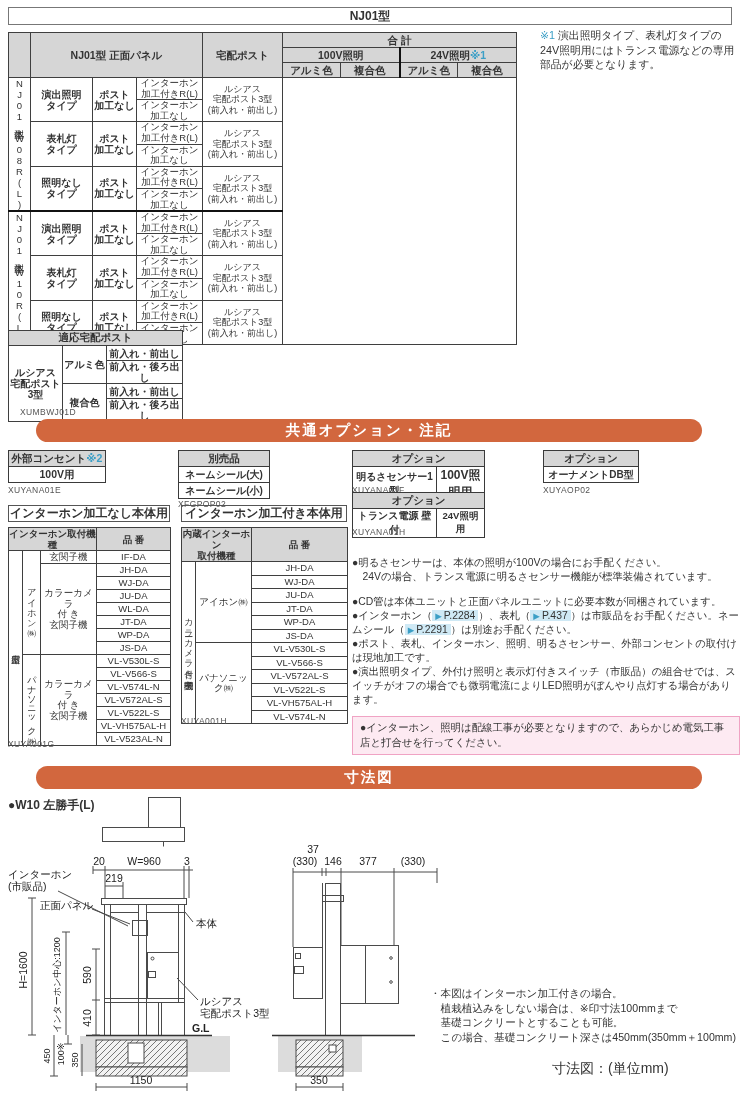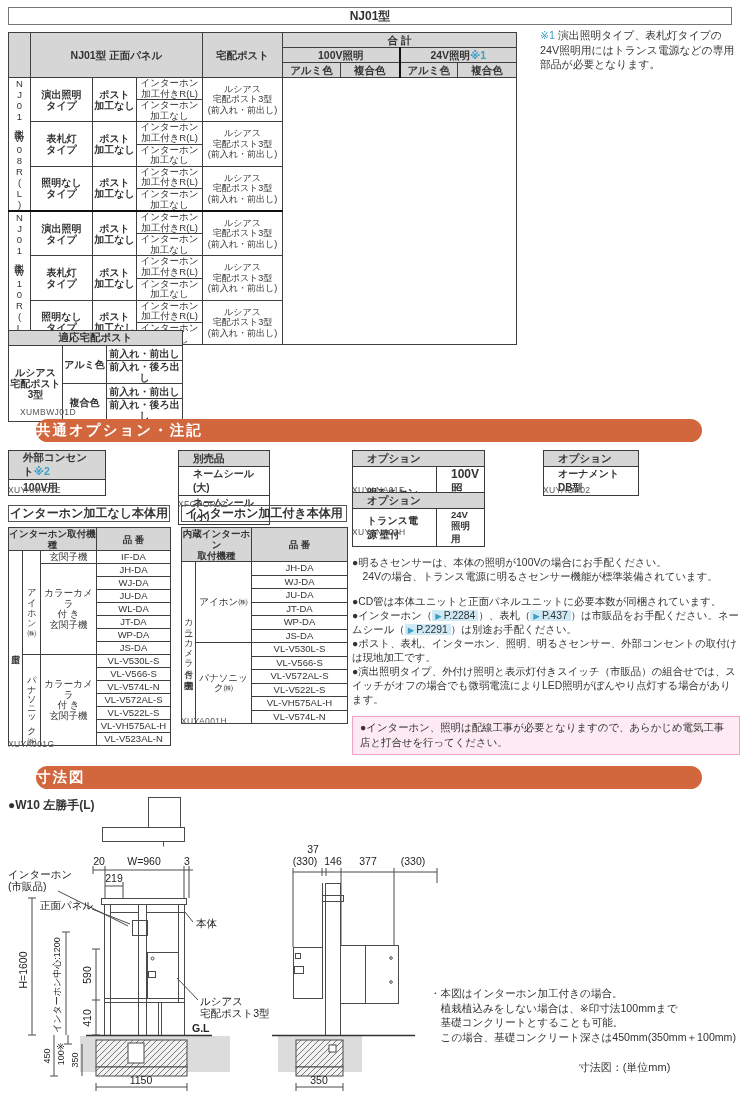--- a/index.html
+++ b/index.html
@@ -34,24 +34,24 @@
   .mt .v24sep{border-left:2px solid #111;}
   .mt tr.gsep td{border-top:2px solid #111;}
   .mt td.empty{background:#fff;}
   
   .ft{left:8px;top:330px;}
   .ft th{font-size:10.5px;height:15px;}
   .ft td{font-size:10px;line-height:11px;height:15px;font-weight:bold;}
   .code{font-size:8.5px;color:#555;letter-spacing:.4px;}
   
   .banner{height:23px;background:var(--orange);border-radius:12px;color:#fff;
-    font-size:14.5px;font-weight:bold;line-height:23px;letter-spacing:2px;}
+    font-size:14.5px;font-weight:bold;text-align:center;line-height:23px;letter-spacing:2px;}
   
   .ob{border-collapse:collapse;table-layout:fixed;}
-  .ob th,.ob td{border:1.5px solid #3a3a3a;font-size:10.5px;height:16px;text-align:left;padding:0 14px;}
+  .ob th,.ob td{border:1.5px solid #3a3a3a;font-size:10.5px;height:16px;text-align:center;padding:0 2px;}
   .ob th{background:var(--gray);font-weight:bold;}
   .ob td{font-weight:bold;background:#fff;}
   
   .sect{height:17px;border:1.5px solid #555;font-size:12px;font-weight:bold;
     text-align:center;line-height:15px;}
   
   .ict{border-collapse:collapse;table-layout:fixed;border-radius:22px;}
   .ict th,.ict td{border:1px solid var(--line);text-align:center;vertical-align:middle;padding:0;overflow:hidden;}
   .ict th{background:var(--gray);font-weight:bold;font-size:9.5px;line-height:11px;}
   .ict td{font-size:9.5px;line-height:10.5px;background:#fff;}
@@ -63,21 +63,21 @@
   .plink{background:var(--linkbg);padding:0 3px;text-decoration:none;color:var(--ink);}
   .plink .arr{color:var(--teal);font-size:8.5px;margin-right:2px;}
   .warnbox{margin-top:9px;background:var(--warnbg);border:1.5px solid var(--warnbd);
     padding:4px 7px;line-height:14.5px;}
   
   .subtitle{left:8px;top:797px;font-size:12px;font-weight:bold;}
   svg text{fill:#222;font-family:"Liberation Sans","DejaVu Sans",sans-serif;}
   .st{font-size:10.5px;}
   .sts{font-size:9px;}
   .dimnotes{left:430px;top:986px;width:306px;font-size:10.6px;line-height:14.6px;}
-  .unit{left:536px;top:1060px;width:177px;text-align:center;font-size:11px;}
+  .unit{left:552px;top:1060px;width:177px;text-align:left;font-size:14px;}
 </style>
 </head>
 <body>
 
 <div class="page">
 
   <div class="abs titlebar">NJ01型</div>
 
   <div class="abs sidenote">
     <span class="mk teal">※1</span>

